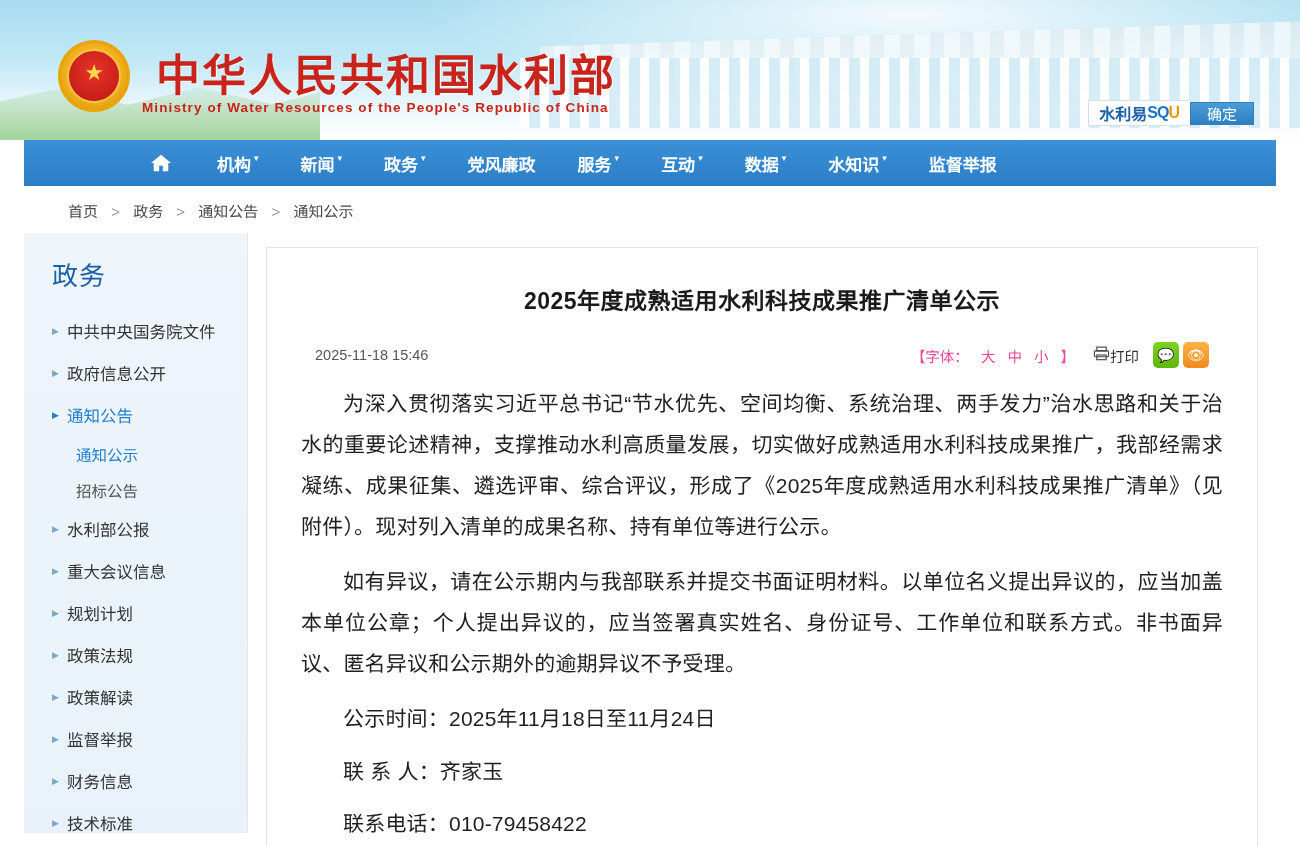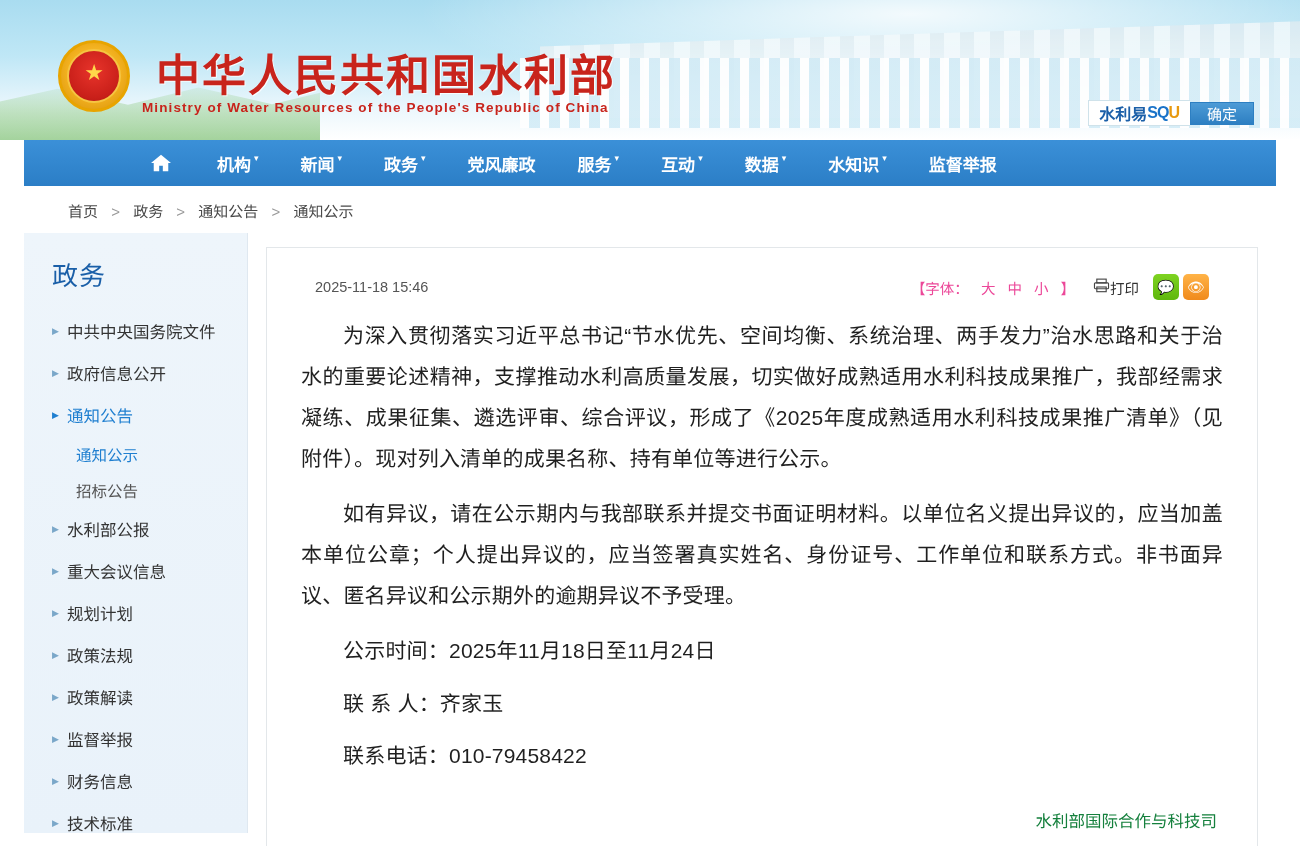--- a/index.html
+++ b/index.html
@@ -445,20 +445,21 @@
     </div>
     <div class="side-item">
       
       
     </div>
   </div>
 
   <div class="content">
     <div class="card">
 
+      <div class="doc-title">2025年度成熟适用水利科技成果推广清单公示</div>
 
       <div class="meta-row">
         <div class="meta-date">2025-11-18 15:46</div>
         <div class="meta-right">
           <div class="fontsize">
             <span>【字体：</span>
             <span>大</span>
             <span>中</span>
             <span>小</span>
             <span>】</span>

